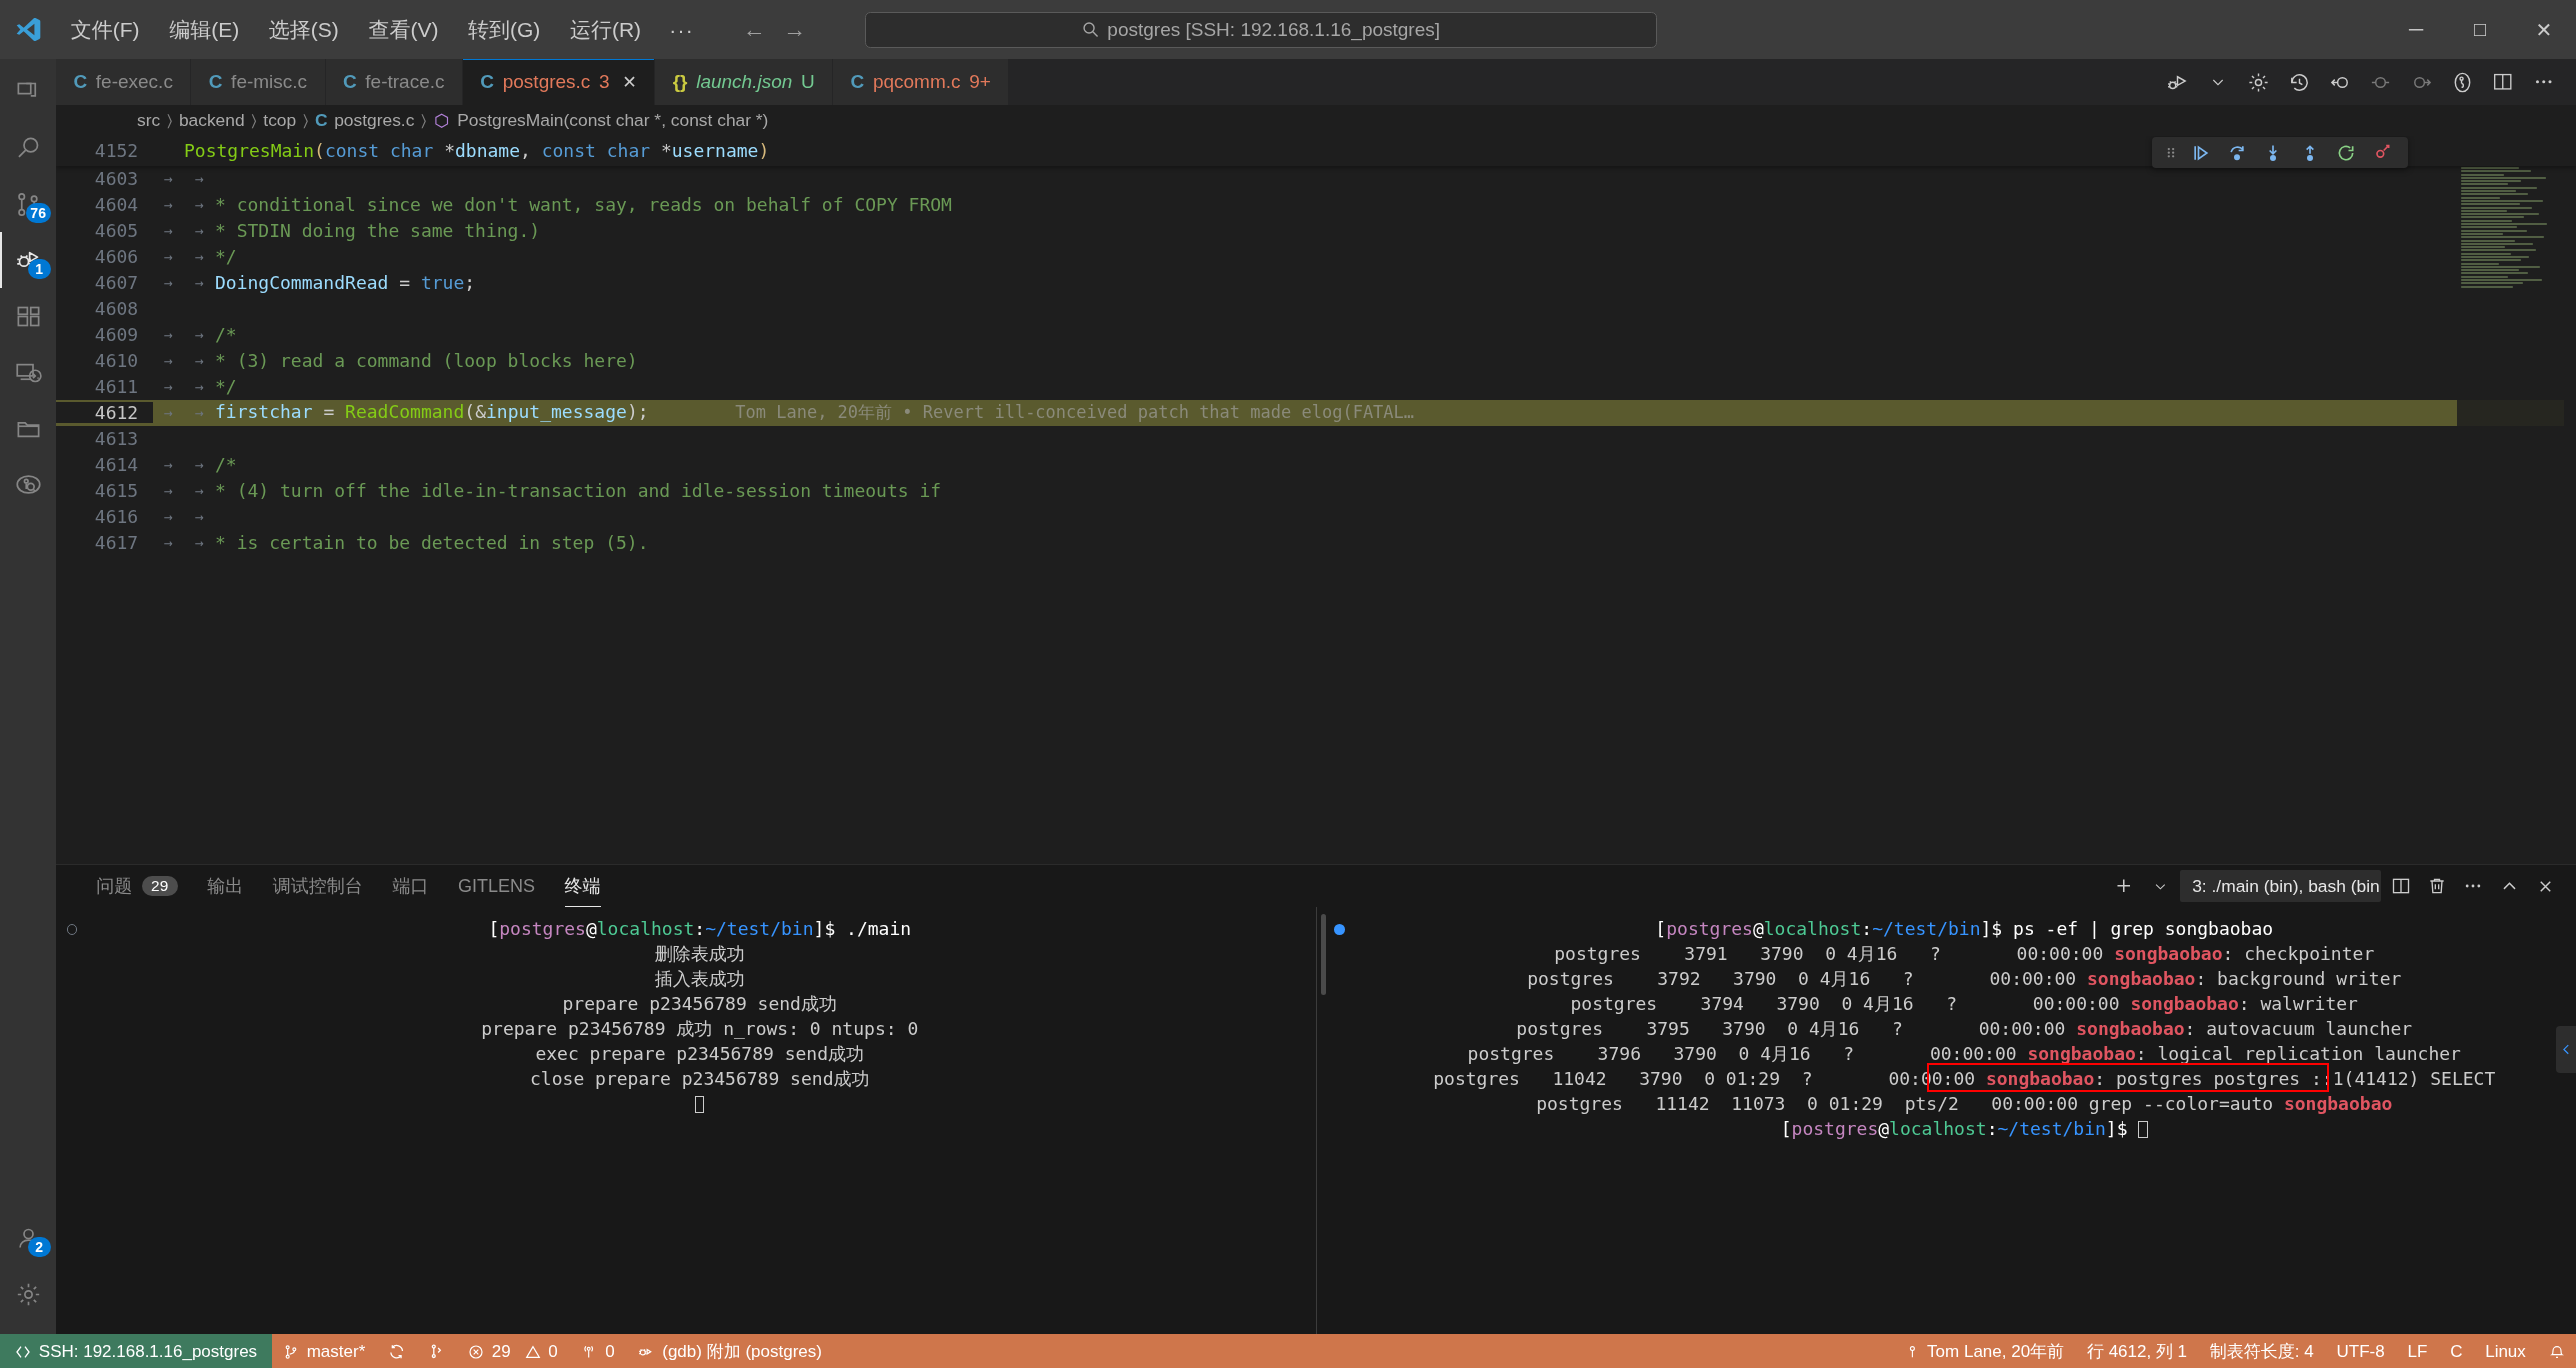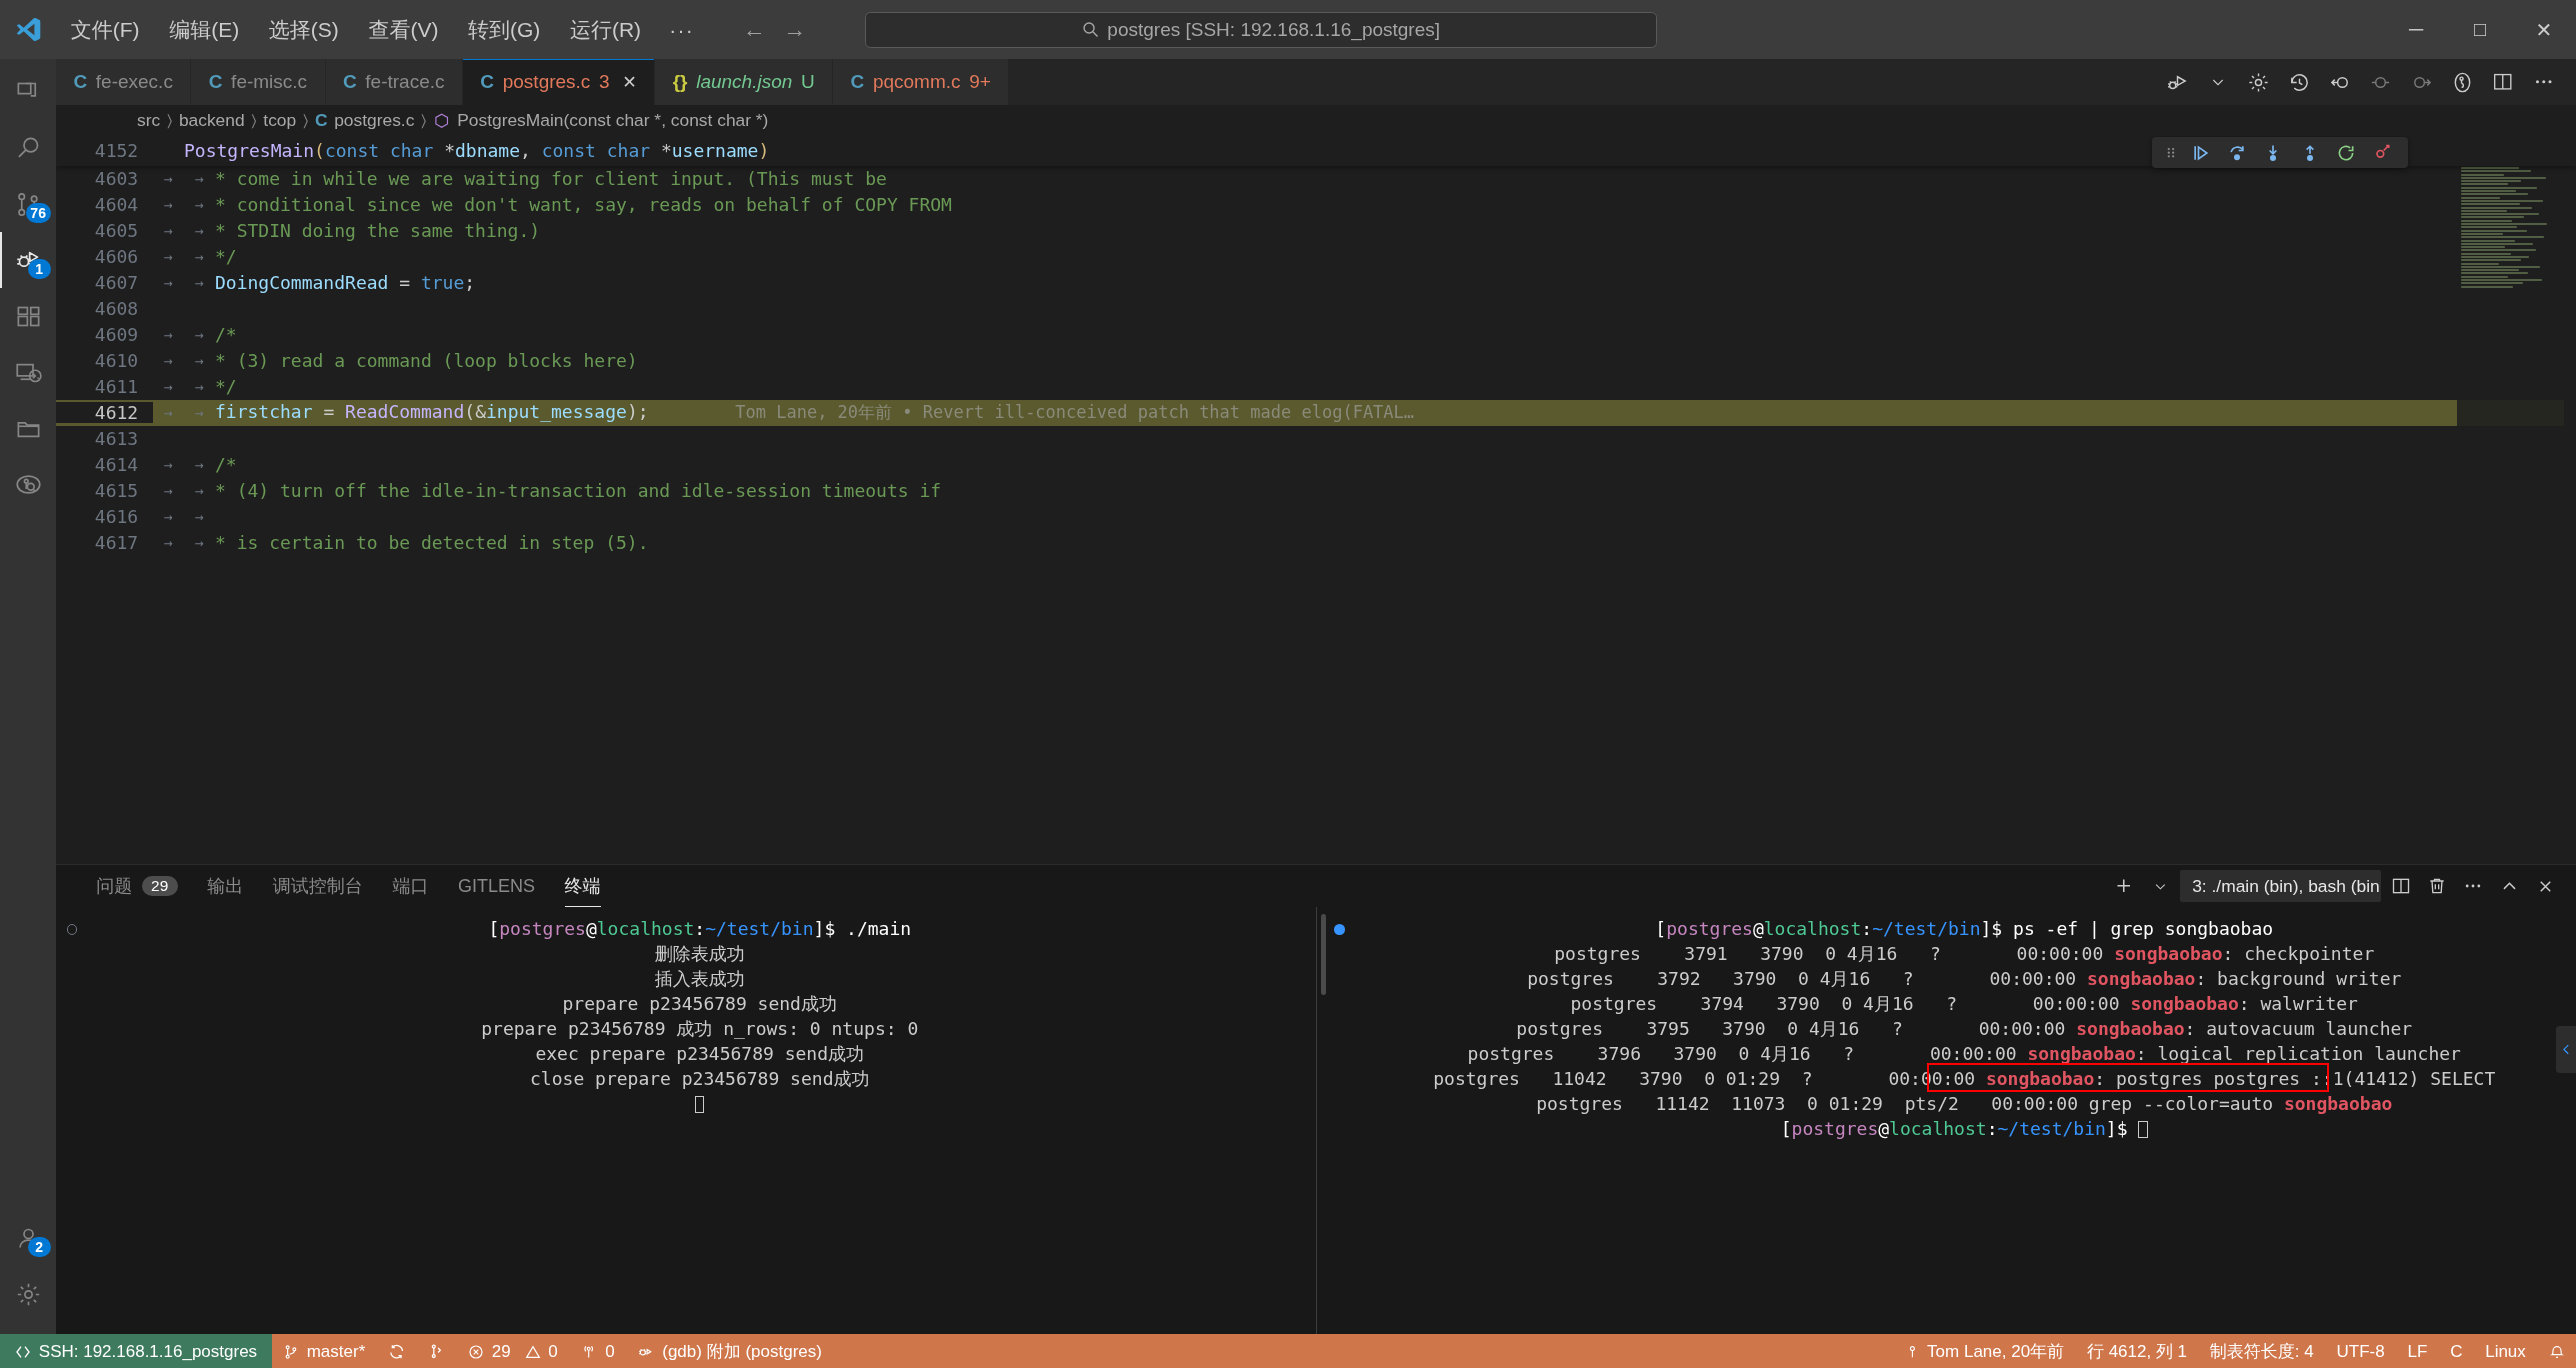--- a/index.html
+++ b/index.html
@@ -97,21 +97,21 @@
   .cline { display: flex; align-items: center; height: 26px; font-family: "DejaVu Sans Mono", monospace; font-size: 18px; white-space: pre; }
   .gutter { width: 97px; text-align: right; padding-right: 14.8px; color: #6e7681; flex: 0 0 97px; position: relative; }
   .gutter.cur { color: #c6c6c6; }
   .fold { width: 31px; color: #6e7681; flex: 0 0 31px; text-align:center; font-size: 14.8px;}
   .ctext { flex: 1; min-width: 0; }
   .hl-line { background: #5a5a2e; }
   .hl-line .gutter { background: #1e1e1e; }
   
   .t-com { color: #6a9955; }
   .t-kw  { color: #569cd6; }
-  .t-fn  { color: #c4b5fd; }
+  .t-fn  { color: #84cc16; }
   .t-var { color: #9cdcfe; }
   .t-pun { color: #cccccc; }
   .t-blame { color: #8a8a7a; font-size: 17px; }
 
   
   .minimap { position: absolute; top: 0; right: 12px; width: 107px; bottom: 0; background: #1e1e1e; opacity: .85; }
   .mm-line { height: 2px; margin: 1.3px 0 1.3px 4px; background: #5a6a4a; border-radius: 0.7px; }
   .editor-scroll { position:absolute; right:0; top:0; bottom:0; width:12px; background:#1e1e1e;}
 
   
@@ -394,21 +394,20 @@
         <span>PostgresMain(const char *, const char *)</span>
       </div>
 
       <div class="editor-main">
 
         <div class="codearea" style="top:29.5px">
           <div class="cline">
             <span class="gutter">4603</span>
             <span class="fold">→</span>
             <span class="fold">→</span>
-            <span class="ctext t-com">* come in while we are waiting for client input. (This must be</span>
           </div>
           <div class="cline">
             <span class="gutter">4604</span>
             <span class="fold">→</span>
             <span class="fold">→</span>
             <span class="ctext t-com">* conditional since we don't want, say, reads on behalf of COPY FROM</span>
           </div>
           <div class="cline">
             <span class="gutter">4605</span>
             <span class="fold">→</span>

